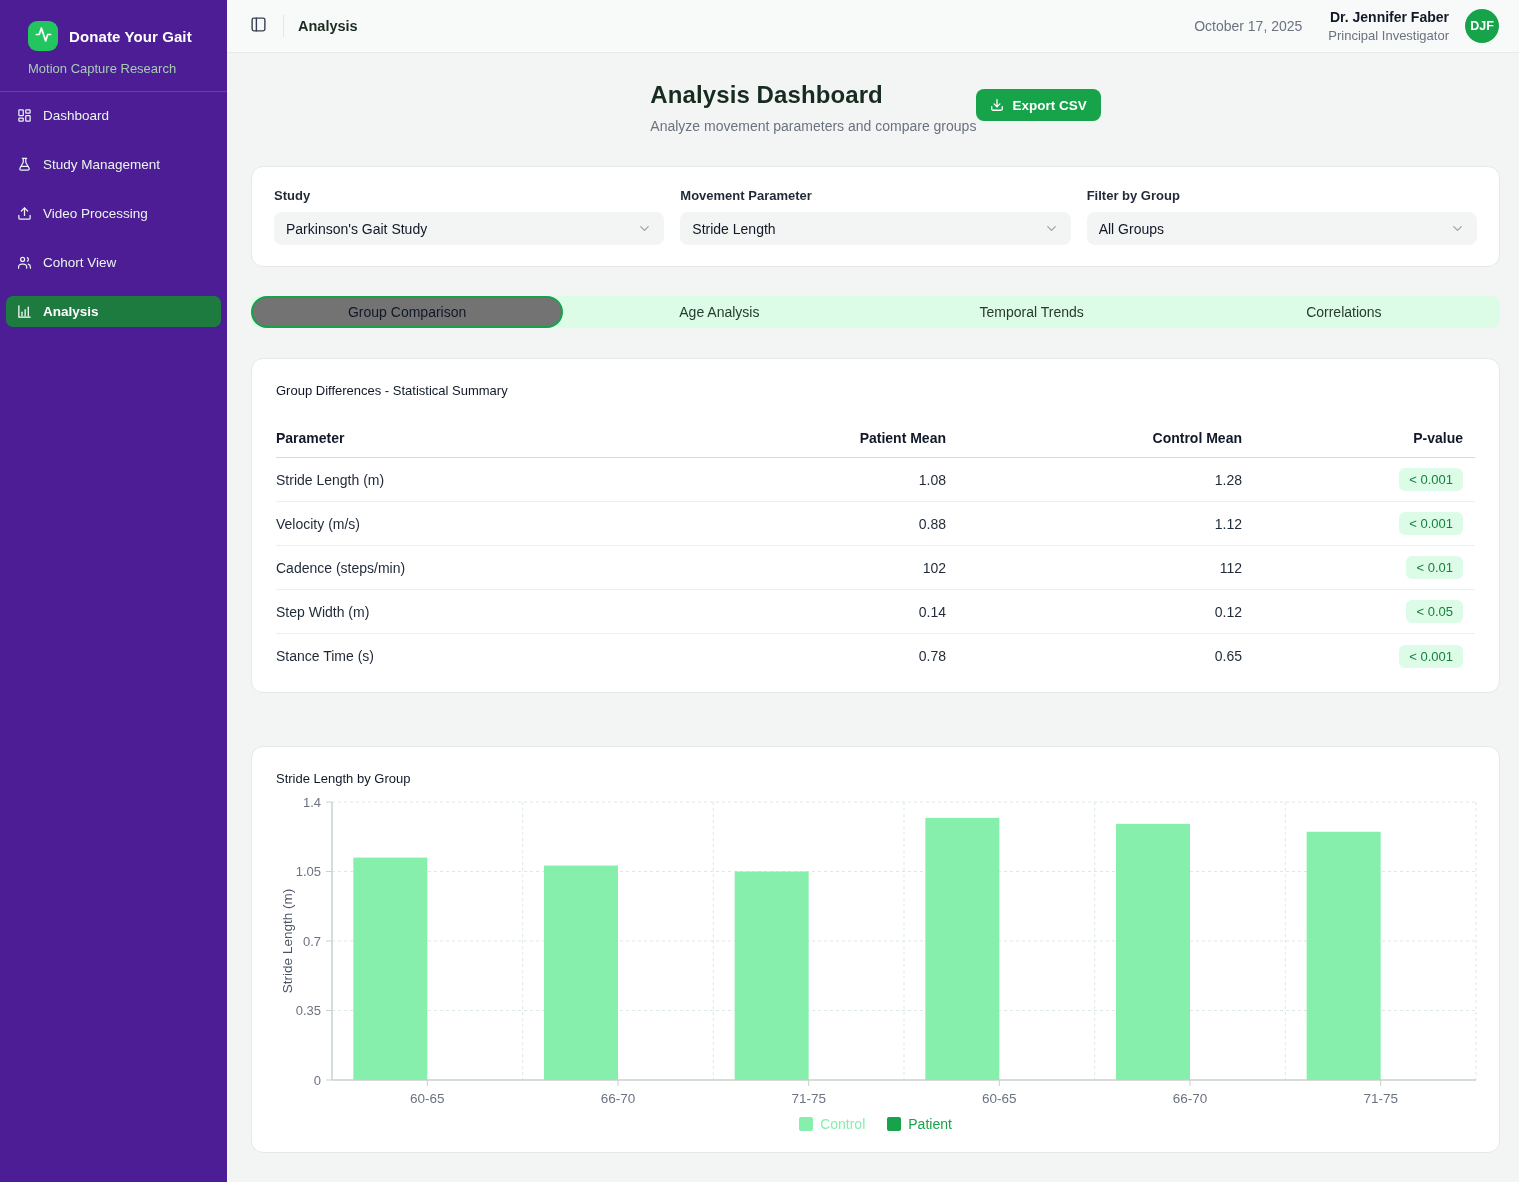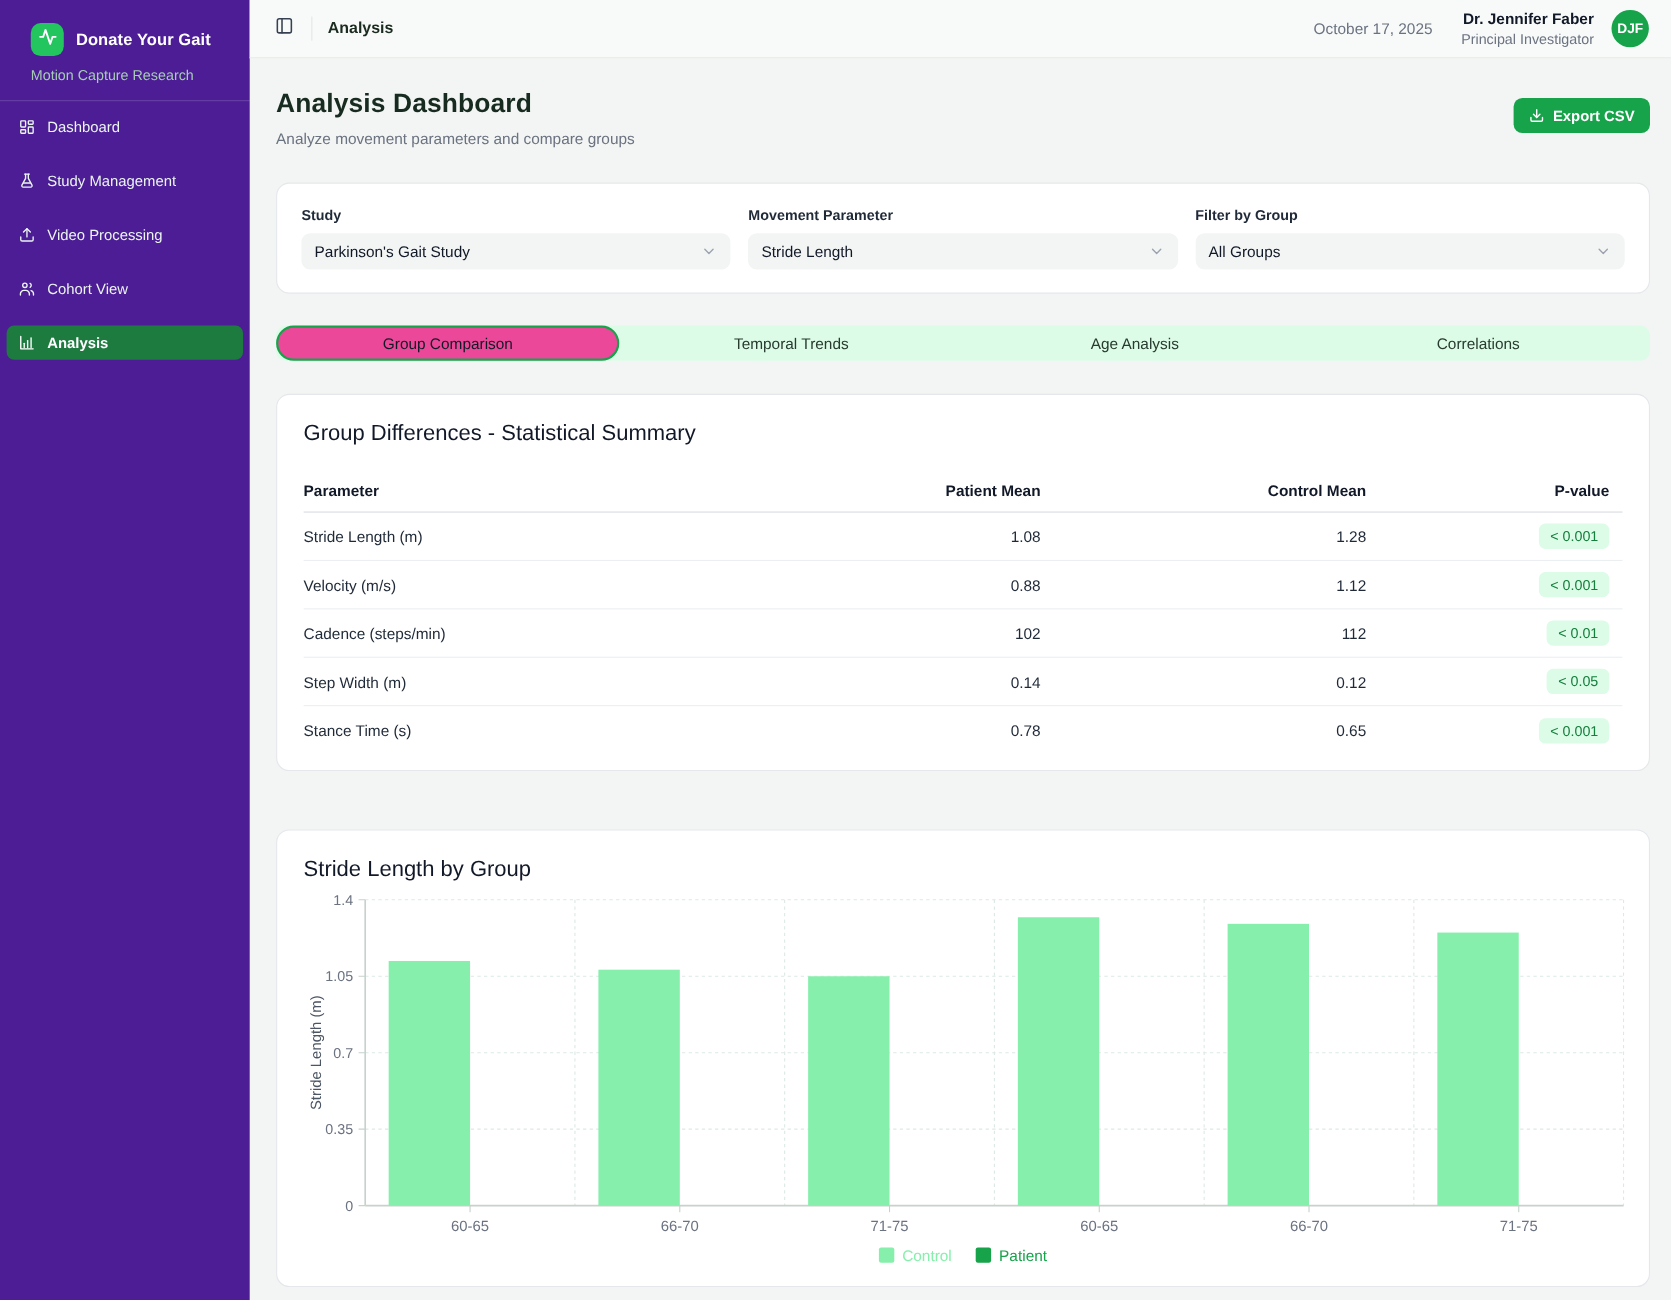--- a/index.html
+++ b/index.html
@@ -31,41 +31,41 @@
   .tb-crumb { font-size:14.5px; font-weight:600; color:#1B2B20; }
   .tb-right { margin-left:auto; display:flex; align-items:center; gap:16px; }
   .tb-date { font-size:14px; color:#6B7280; margin-right:10px; }
   .tb-user { text-align:right; line-height:1.35; }
   .tb-name { font-size:14px; font-weight:600; color:#111827; }
   .tb-role { font-size:13px; color:#6B7280; }
   .avatar { width:34px; height:34px; border-radius:50%; background:#16A34A; color:#fff; font-size:12.5px; font-weight:700; display:flex; align-items:center; justify-content:center; cursor:pointer; }
 
   
   .main { flex:1; overflow:hidden; padding:28px 19px 0 24px; }
-  .page-head { display:flex; align-items:flex-start; justify-content:space-between; margin-bottom:29px; }
+  .page-head { display:flex; align-items:flex-start; justify-content:center; margin-bottom:29px; }
   .page-title { font-size:24px; font-weight:700; color:#182B20; letter-spacing:.1px; }
   .page-sub { font-size:14px; color:#6B7280; margin-top:9px; }
   .btn-export { display:flex; align-items:center; gap:8px; background:#16A34A; color:#fff; border:none; border-radius:8px; height:32px; padding:0 14px; font-size:13.5px; font-weight:700; font-family:inherit; cursor:pointer; margin-top:8px; }
 
   .card { background:#fff; border:1px solid #E5E7EB; border-radius:12px; }
 
   
   .filters { display:grid; grid-template-columns:1fr 1fr 1fr; gap:16px; padding:21px 22px; margin-bottom:29px;margin-top:32px; }
   .f-label { font-size:13px; font-weight:600; color:#1F2937; margin-bottom:9px; }
   .select { height:33px; background:#F3F5F4; border-radius:8px; display:flex; align-items:center; padding:0 12px; font-size:14px; color:#111827; cursor:pointer; }
   .select .chev { margin-left:auto; color:#9CA3AF; display:flex; }
 
   
   .tabstrip { background:#DCFCE7; border-radius:9px; display:grid; grid-template-columns:repeat(4,1fr); height:32px; margin-bottom:30px; }
   .tab { display:flex; align-items:center; justify-content:center; font-size:14px; color:#273B2E; border-radius:999px; cursor:pointer; }
-  .tab.active { background:#ec4899; border:2px solid #16A34A; color:#111827; }
+  .tab.active { background:#737373; border:2px solid #16A34A; color:#111827; }
 
   
   .stats-card { padding:24px 24px 14px 24px; margin-bottom:53px; }
-  .card-title { font-size:20px; font-weight:500; color:#111827; }
+  .card-title { font-size:13px; font-weight:500; color:#111827; }
   .stat-table { margin-top:20px; }
   .t-row { display:grid; grid-template-columns:1fr 240px 296px 233px; align-items:center; }
   .t-head { height:40px; border-bottom:1px solid #D7DBDF; font-weight:700; font-size:14px; color:#111827; }
   .t-body-row { height:44px; border-bottom:1px solid #ECEFF1; font-size:14px; }
   .t-body-row:last-child { border-bottom:none; }
   .c-num { text-align:right; }
   .c-p { text-align:right; padding-right:12px; }
   .badge { display:inline-block; background:#DCFCE7; color:#15803D; font-size:13px; padding:4px 10px; border-radius:6px; }
 
   
@@ -222,22 +222,22 @@
             <svg width="15" height="15" viewBox="0 0 24 24" fill="none" stroke="currentColor" stroke-width="2" stroke-linecap="round" stroke-linejoin="round">
                 <path d="m6 9 6 6 6-6"></path>
               </svg>
           </span>
         </div>
       </div>
     </section>
 
     <div class="tabstrip">
       <div class="tab active">Group Comparison</div>
+      <div class="tab">Age Analysis</div>
       <div class="tab">Temporal Trends</div>
-      <div class="tab">Age Analysis</div>
       <div class="tab">Correlations</div>
     </div>
 
     <section class="card stats-card">
       <div class="card-title">Group Differences - Statistical Summary</div>
       <div class="stat-table">
         <div class="t-row t-head">
           <div>Parameter</div>
           <div class="c-num">Patient Mean</div>
           <div class="c-num">Control Mean</div>

